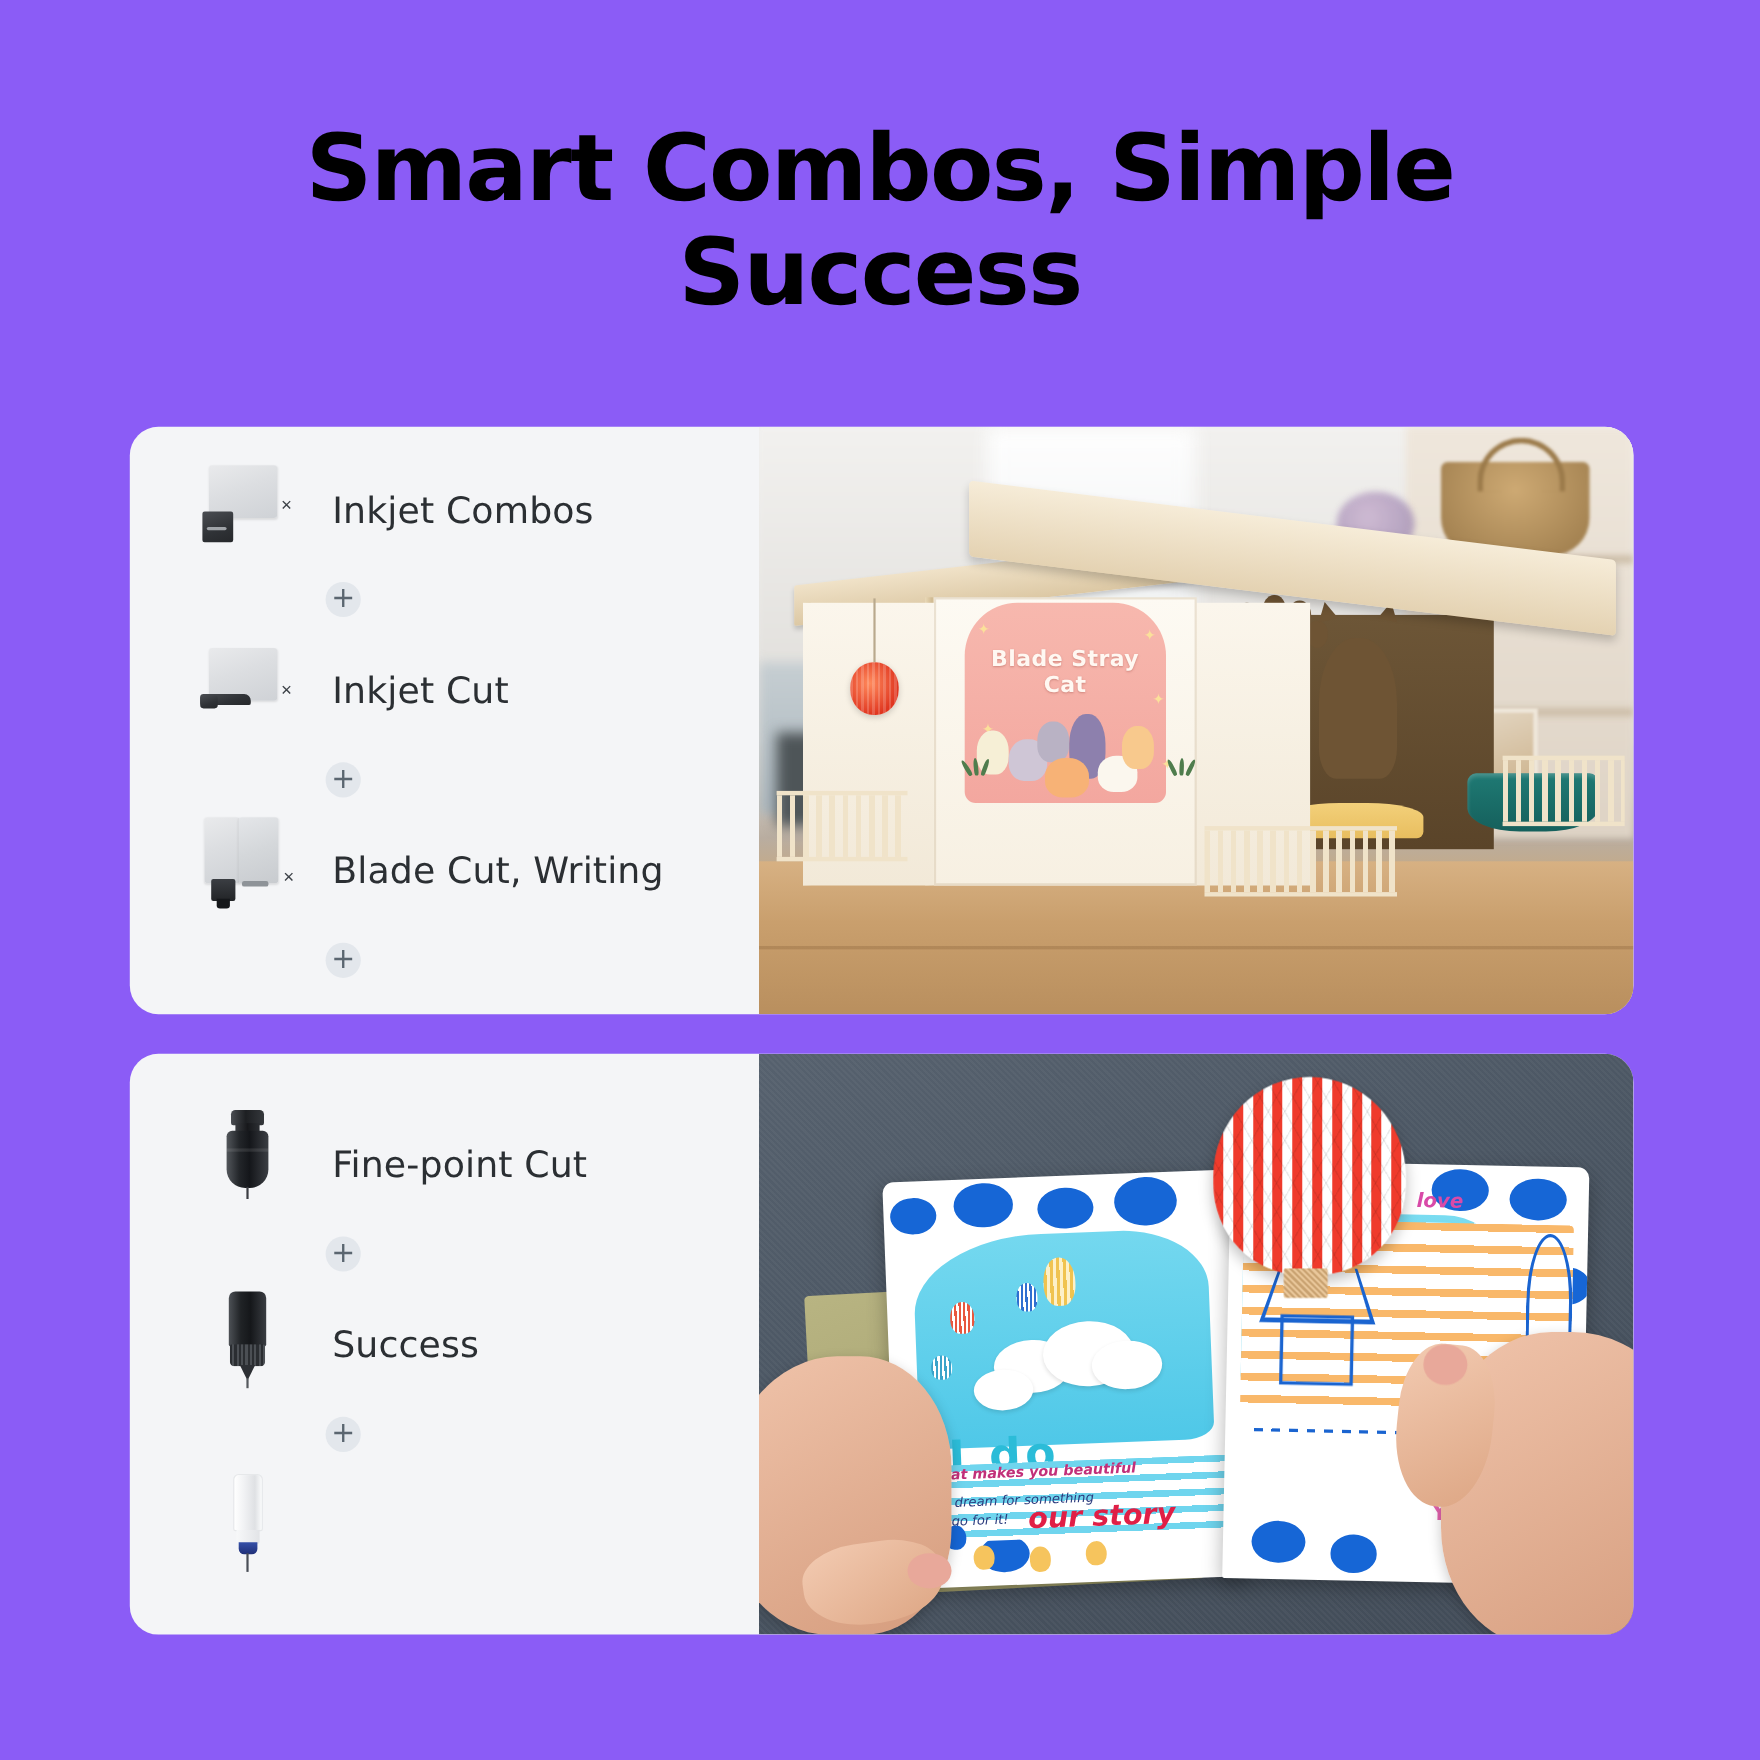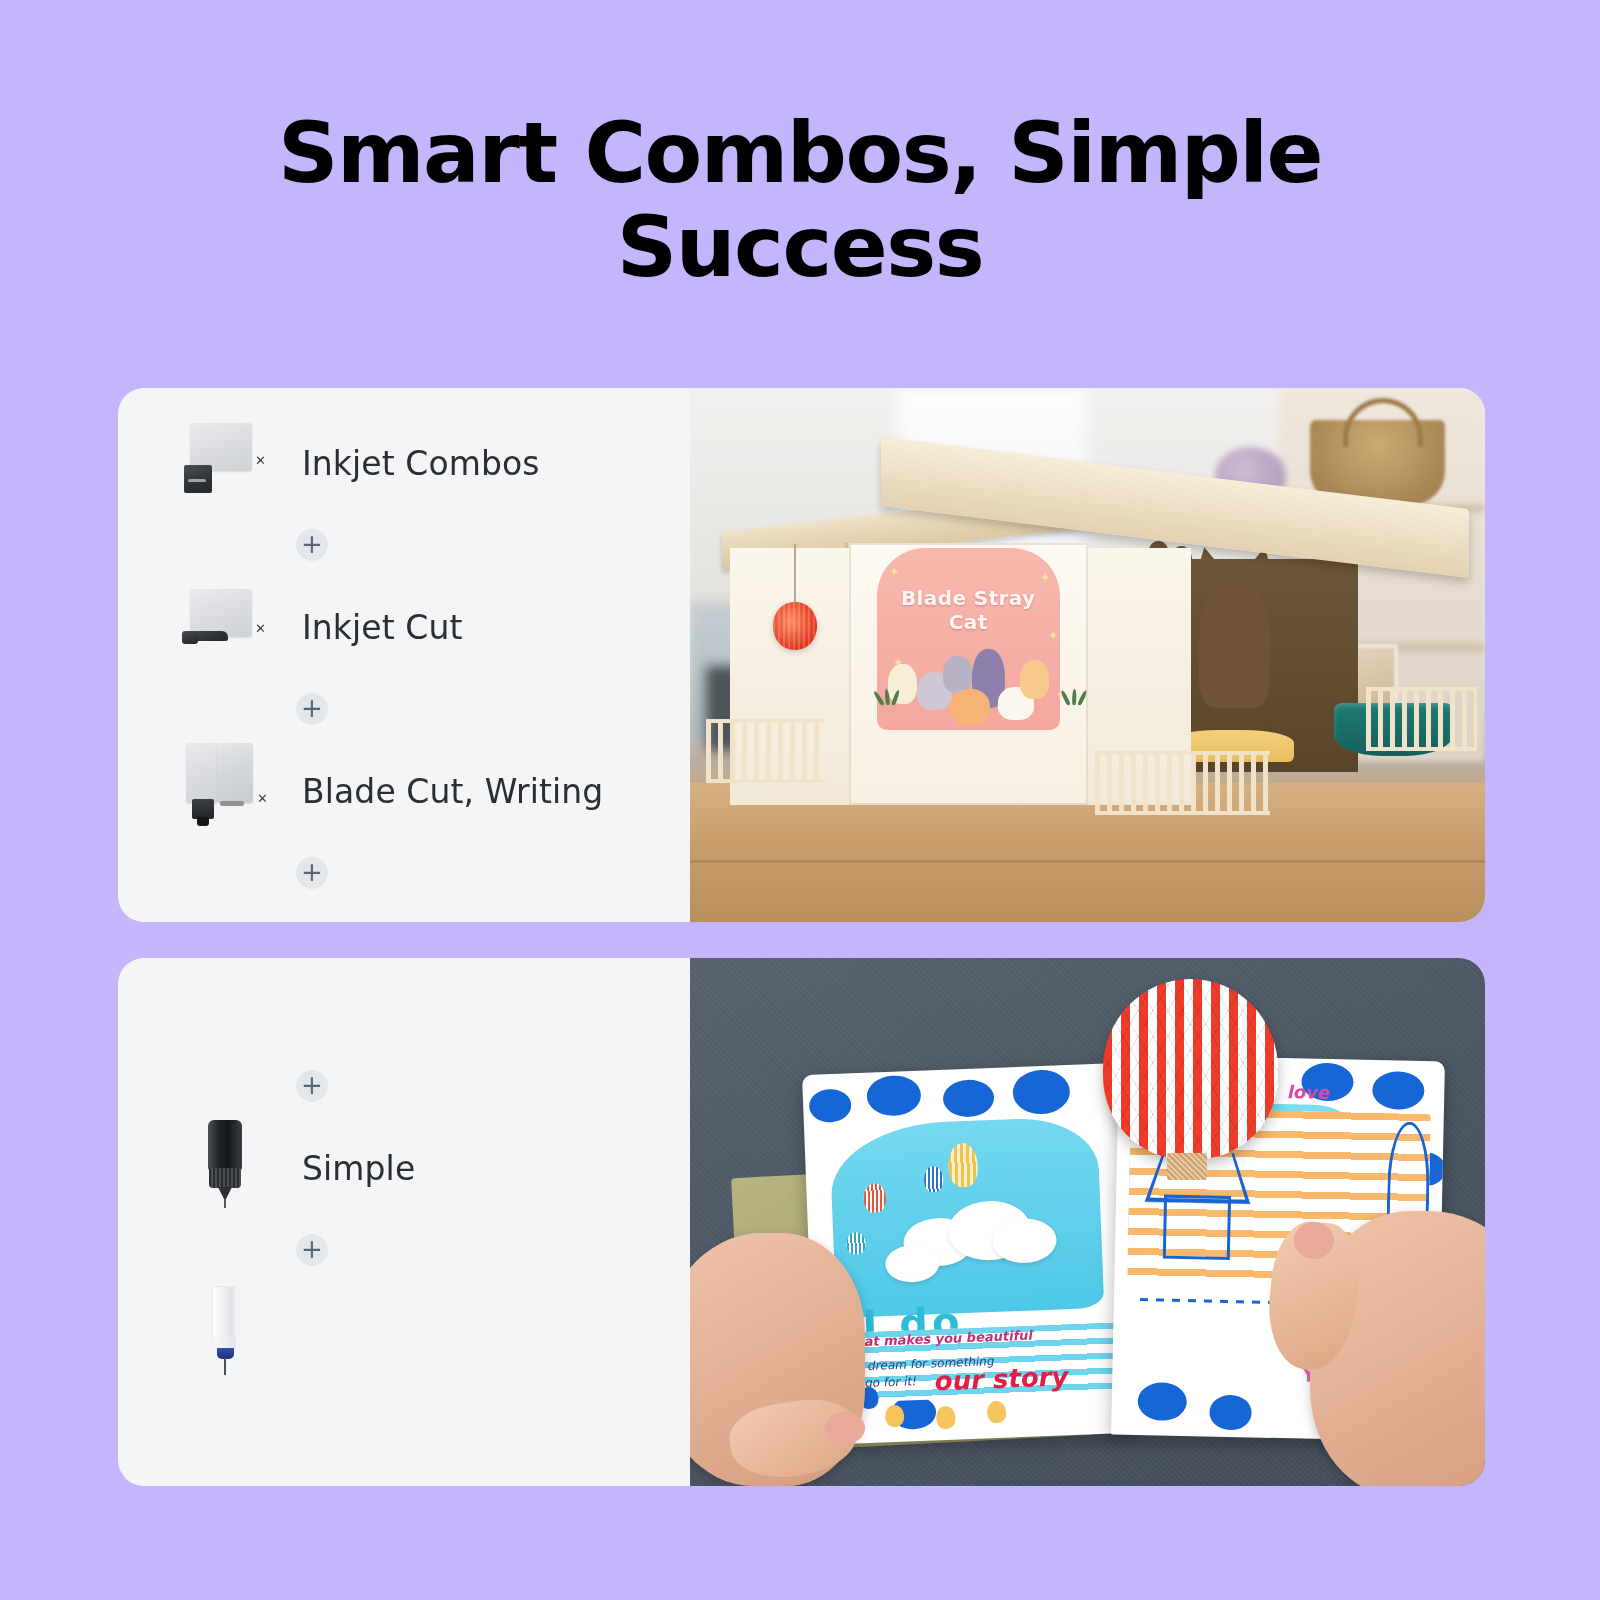--- a/index.html
+++ b/index.html
@@ -2,21 +2,21 @@
 <html><head>
 <meta charset="utf-8">
 <style>
   * { box-sizing: border-box; margin: 0; padding: 0; }
   html, body {
     width: 1600px; height: 1600px;
     background: #ffffff;
     font-family: "Liberation Sans", sans-serif;
     overflow: hidden;
   }
-  .page { position: relative; width: 1600px; height: 1600px; background: #c4b5fd; }
+  .page { position: relative; width: 1600px; height: 1600px; background: #8b5cf6; }
 
   
   .headline {
     position: absolute;
     left: 0; right: 0; top: 106px;
     text-align: center;
     font-family: "DejaVu Sans", sans-serif;
     font-weight: 700;
     font-size: 84px;
     line-height: 1.12;
@@ -659,33 +659,43 @@
         <div class="p1-fence" style="left:85%;top:56%;width:14%;"></div>
       </div>
     </div>
   </section>
 
   <section class="card" id="card-2">
 
     <div class="card-left">
       <div class="combo-list">
 
+        <div class="combo-row">
+          <div class="combo-icon icon-fine">
+            <div class="cap"></div>
+            <div class="neck"></div>
+            <div class="body"></div>
+            <div class="ring"></div>
+            <div class="tip"></div>
+          </div>
+          <div class="combo-label">Fine-point Cut</div>
+        </div>
 
         <div class="plus-row">
           <div class="plus-badge">+</div>
         </div>
 
         <div class="combo-row">
           <div class="combo-icon icon-foil">
             <div class="body"></div>
             <div class="knurl"></div>
             <div class="cone"></div>
             <div class="needle"></div>
           </div>
-          <div class="combo-label">Simple</div>
+          <div class="combo-label">Success</div>
         </div>
 
         <div class="plus-row">
           <div class="plus-badge">+</div>
         </div>
 
         <div class="combo-row">
           <div class="combo-icon icon-pen">
             <div class="body"></div>
             <div class="collar"></div>

